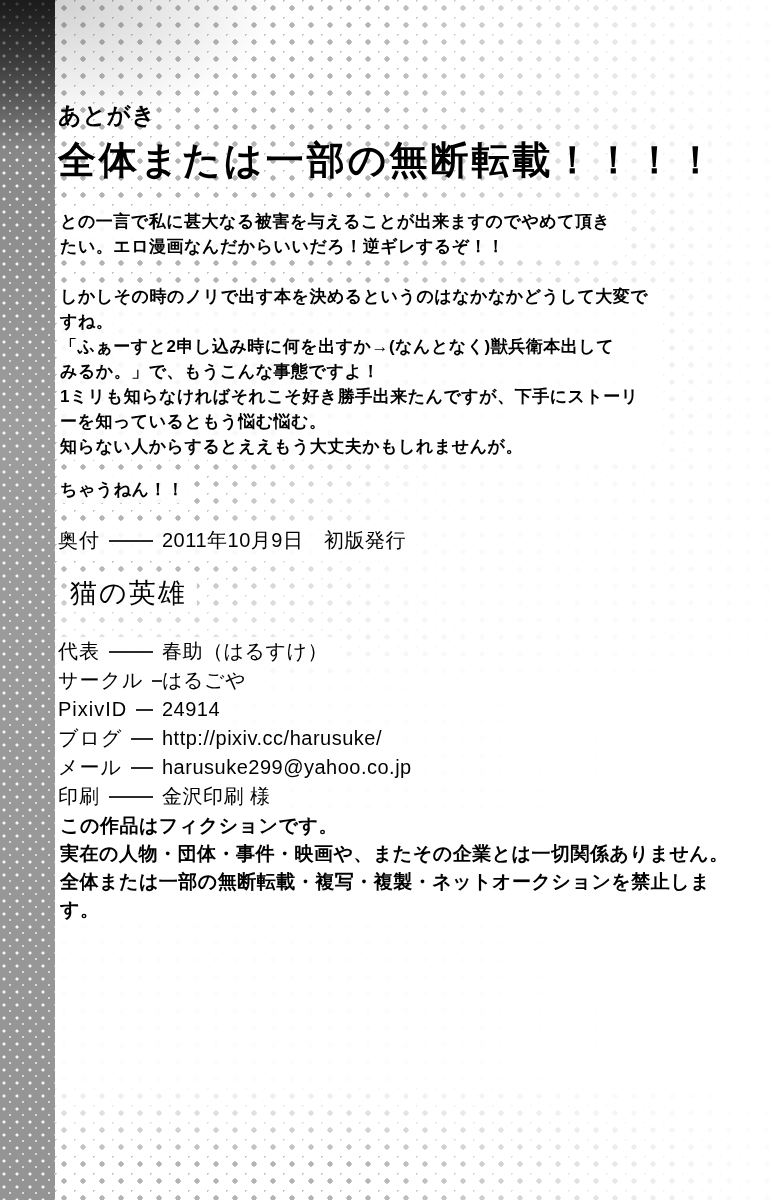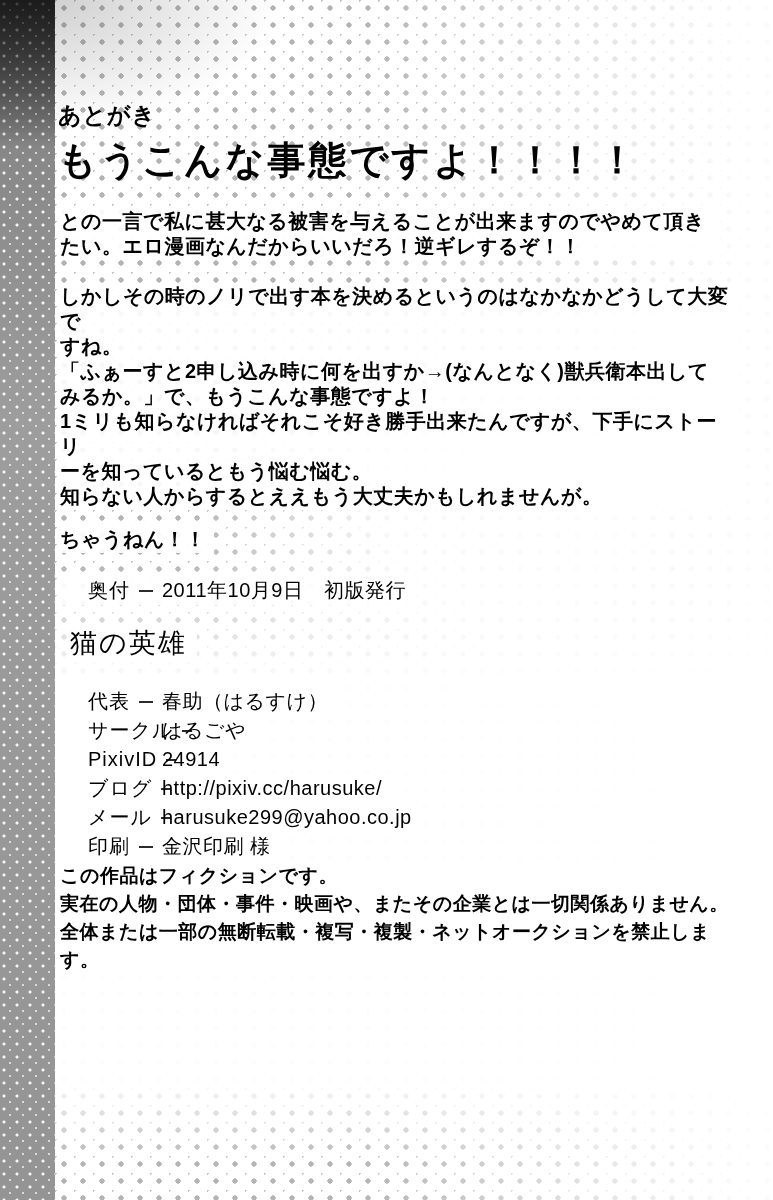--- a/index.html
+++ b/index.html
@@ -41,39 +41,39 @@
   .content {
     position:absolute; left:58px; top:0; right:34px;
     padding-top:100px;
   }
 
   .small-title { font-size:23px; line-height:30px; font-weight:700; letter-spacing:1px; }
   .big-title   { font-size:38px; line-height:56px; font-weight:700; letter-spacing:3px;
                  margin:2px 0 20px 0; white-space:nowrap; }
 
   .para {
-    font-size:20px; line-height:25px; font-weight:600;
+    font-size:17px; line-height:25px; font-weight:600;
     white-space:pre-line;
     background:rgba(255,255,255,.9);
     width:fit-content;
     padding:1px 8px 1px 2px;
     margin:0 0 23px 0;
     letter-spacing:.5px;
   }
   .para.p2 { margin-bottom:16px; }
   .para.p5 { margin-bottom:26px; }
 
   .crow {
     display:flex; align-items:center;
     font-size:20px; height:29px;
     background:rgba(255,255,255,.9);
     width:fit-content; padding-right:10px;
   }
   .clabelwrap { display:flex; align-items:center; width:104px; flex:none; }
-  .clabel { white-space:nowrap; letter-spacing:1px;margin-left:30px; }
+  .clabel { white-space:nowrap; letter-spacing:1px; }
   .cdash  { flex:1; height:0; border-top:2px solid #2b2b2b; margin:1px 9px 0 9px; min-width:10px; }
   .cvalue { white-space:nowrap; letter-spacing:.5px; }
 
   .okuzuke-row { margin-bottom:22px; }
 
   .book-title { font-size:27px; line-height:32px; font-weight:400; letter-spacing:2px;
                 margin:0 0 28px 12px; background:rgba(255,255,255,.9); width:fit-content; padding-right:10px; }
 
   .colophon-rows { margin:0; }
 
@@ -90,21 +90,21 @@
 
 <div class="page">
 
   <div class="halftone-left"></div>
   <div class="halftone-main"></div>
 
   <div class="content">
 
     <div class="small-title">あとがき</div>
 
-    <div class="big-title">もうこんな事態ですよ！！！！</div>
+    <div class="big-title">全体または一部の無断転載！！！！</div>
 
     <div class="para p1">との一言で私に甚大なる被害を与えることが出来ますのでやめて頂き
 たい。エロ漫画なんだからいいだろ！逆ギレするぞ！！</div>
 
     <div class="para p2">しかしその時のノリで出す本を決めるというのはなかなかどうして大変で
 すね。
 「ふぁーすと2申し込み時に何を出すか→(なんとなく)獣兵衛本出して
 みるか。」で、もうこんな事態ですよ！
 1ミリも知らなければそれこそ好き勝手出来たんですが、下手にストーリ
 ーを知っているともう悩む悩む。

